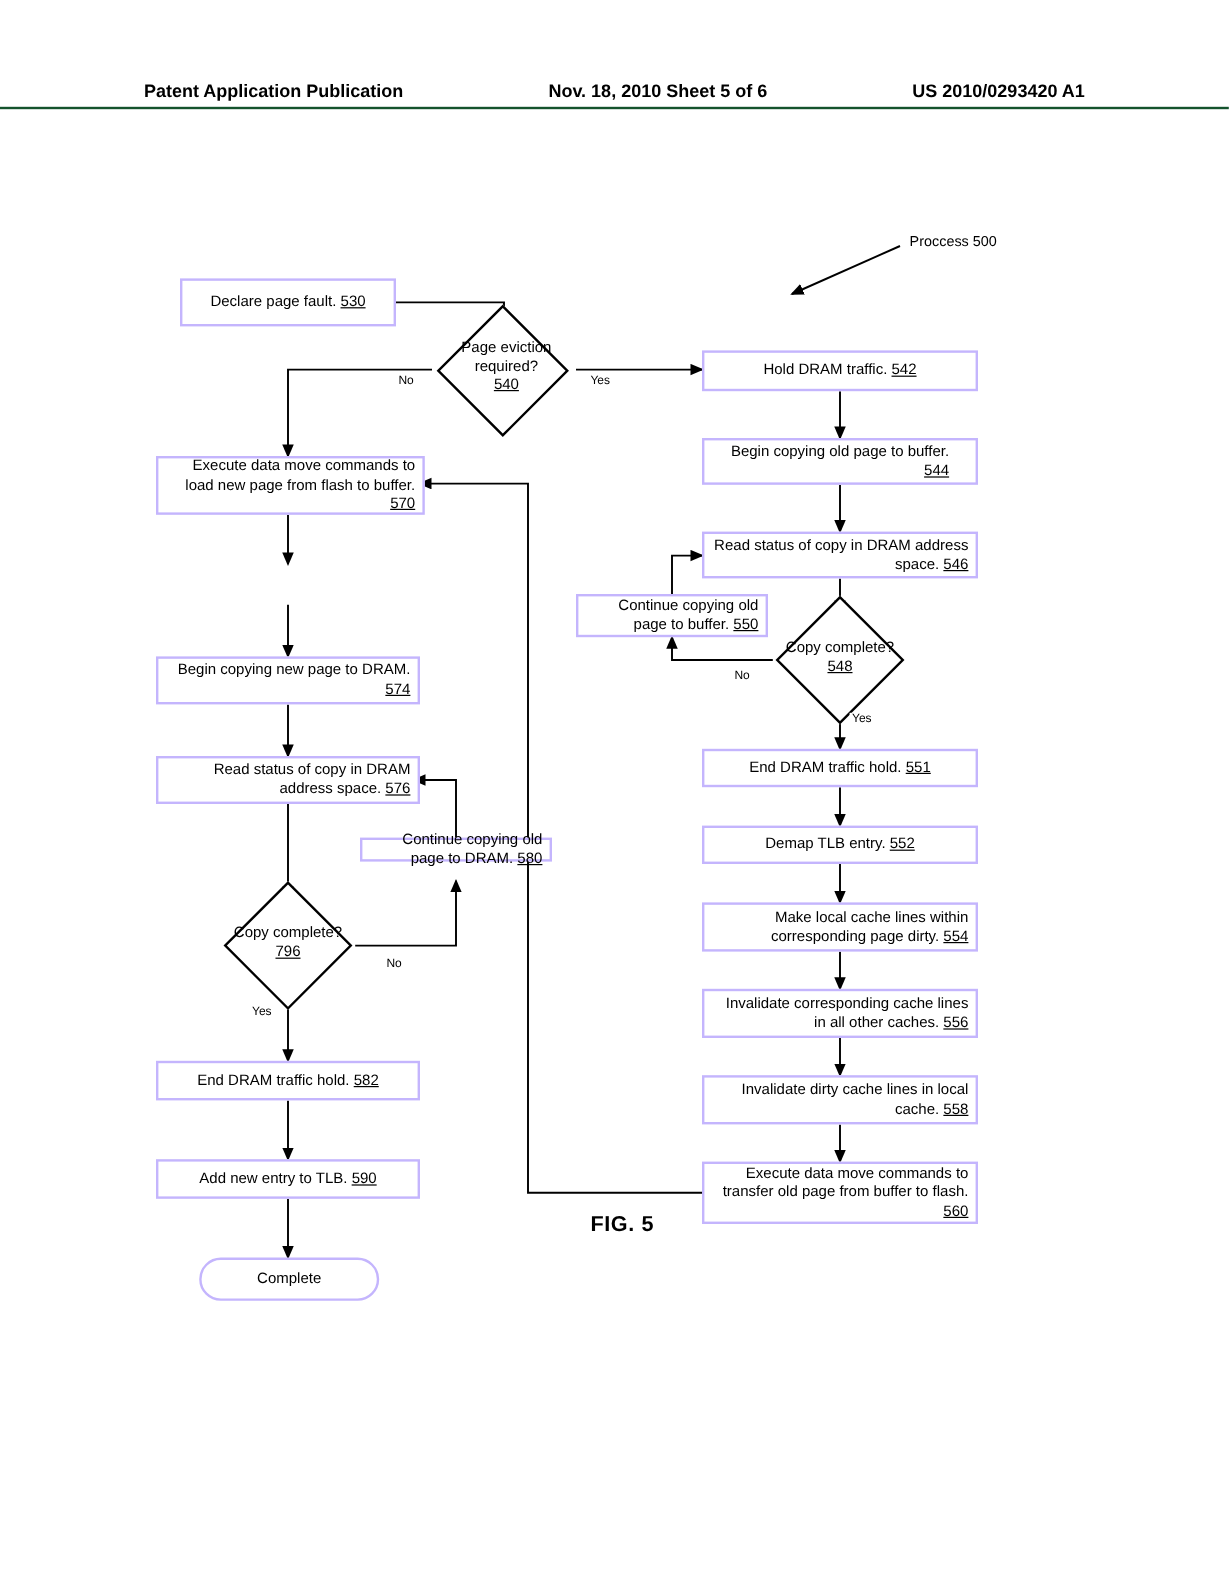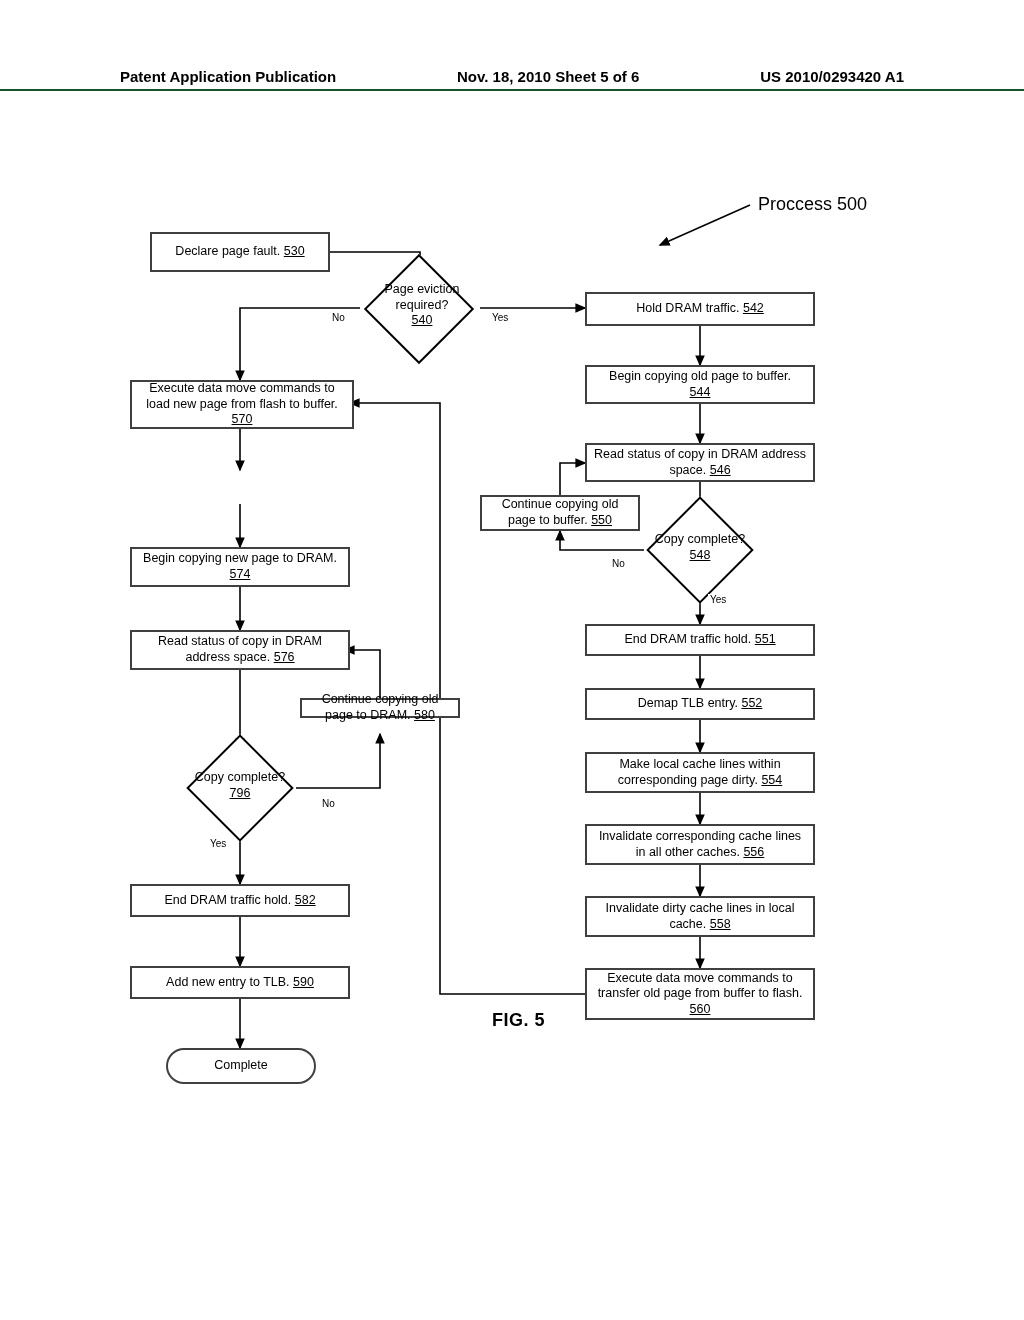--- a/index.html
+++ b/index.html
@@ -24,24 +24,24 @@
   }
   .diagram {
     position: absolute;
     top: 190px;
     left: 120px;
     width: 790px;
     height: 1050px;
   }
   .box {
     position: absolute;
-    border: 2px solid #404040;
+    border: 2px solid #c4b5fd;
     background: #fff;
     font-size: 12.5px;
-    text-align: center;
+    text-align: right;
     display: flex;
     flex-direction: column;
     align-items: center;
     justify-content: center;
     padding: 4px 6px;
     line-height: 1.25;
   }
   .box .ref { text-decoration: underline; }
   .capsule {
     border-radius: 18px;
@@ -142,21 +142,21 @@
       <polyline points="260,508 260,460 225,460" marker-end="url(#arrow)"></polyline>
 
       <line x1="120" y1="640" x2="120" y2="694" marker-end="url(#arrow)"></line>
 
       <line x1="120" y1="727" x2="120" y2="776" marker-end="url(#arrow)"></line>
 
       <line x1="120" y1="809" x2="120" y2="858" marker-end="url(#arrow)"></line>
     </g>
   </svg>
 
-  <div class="edge-label" style="left:636px; top:4px; font-size:18px;">Proccess 500</div>
+  <div class="edge-label" style="left:636px; top:4px; font-size:12px;">Proccess 500</div>
 
   <div class="box" style="left:30px; top:42px; width:180px; height:40px;">
     <span><span>Declare page fault.</span> <span class="ref">530</span></span>
   </div>
 
   <div class="diamond" style="left:260px; top:80px; width:78px; height:78px;"></div>
   <div class="diamond-label" style="left:252px; top:92px; width:100px;">
     <span>Page eviction required?</span><br><span class="ref">540</span>
   </div>
   <div class="edge-label" style="left:210px; top:122px;">No</div>

